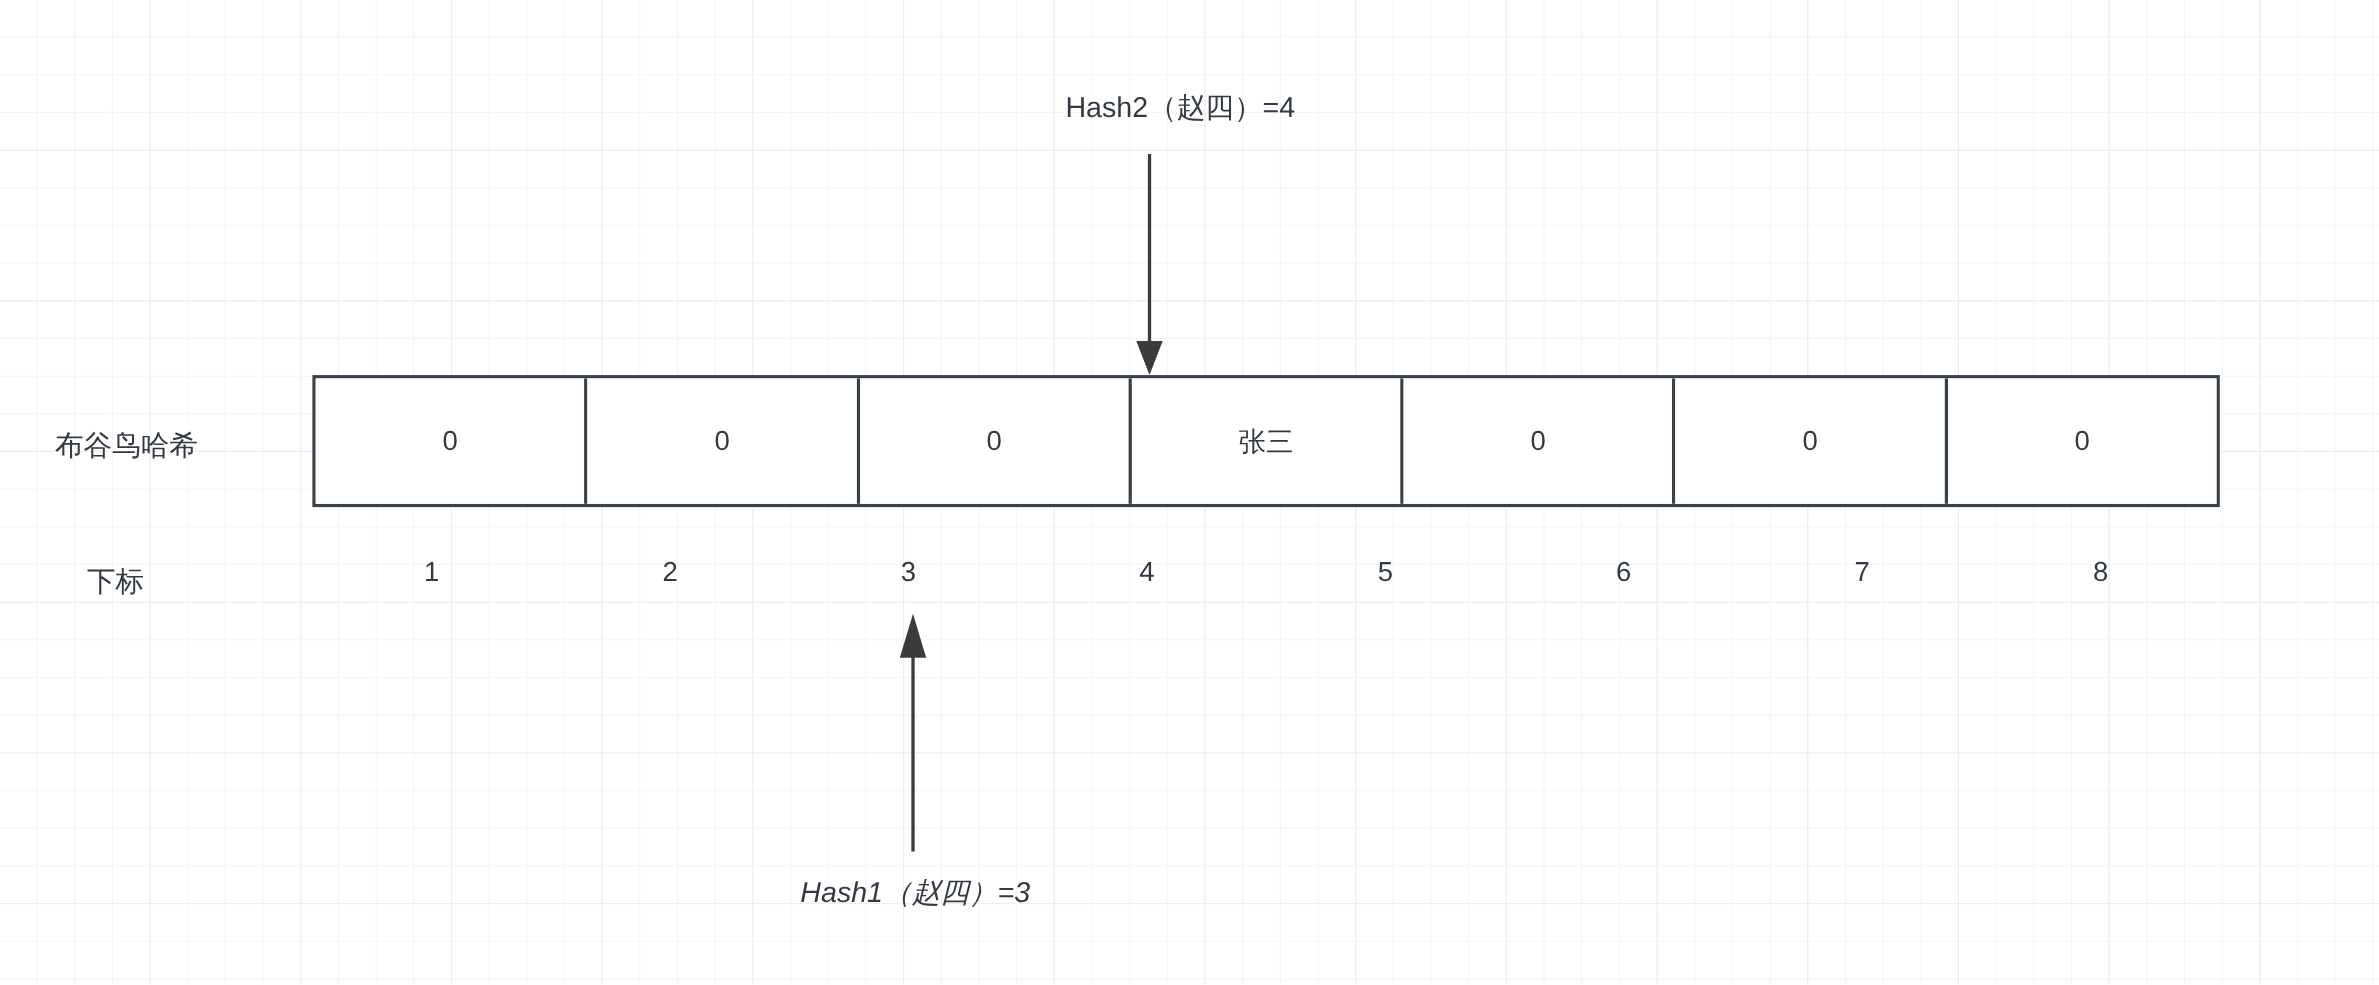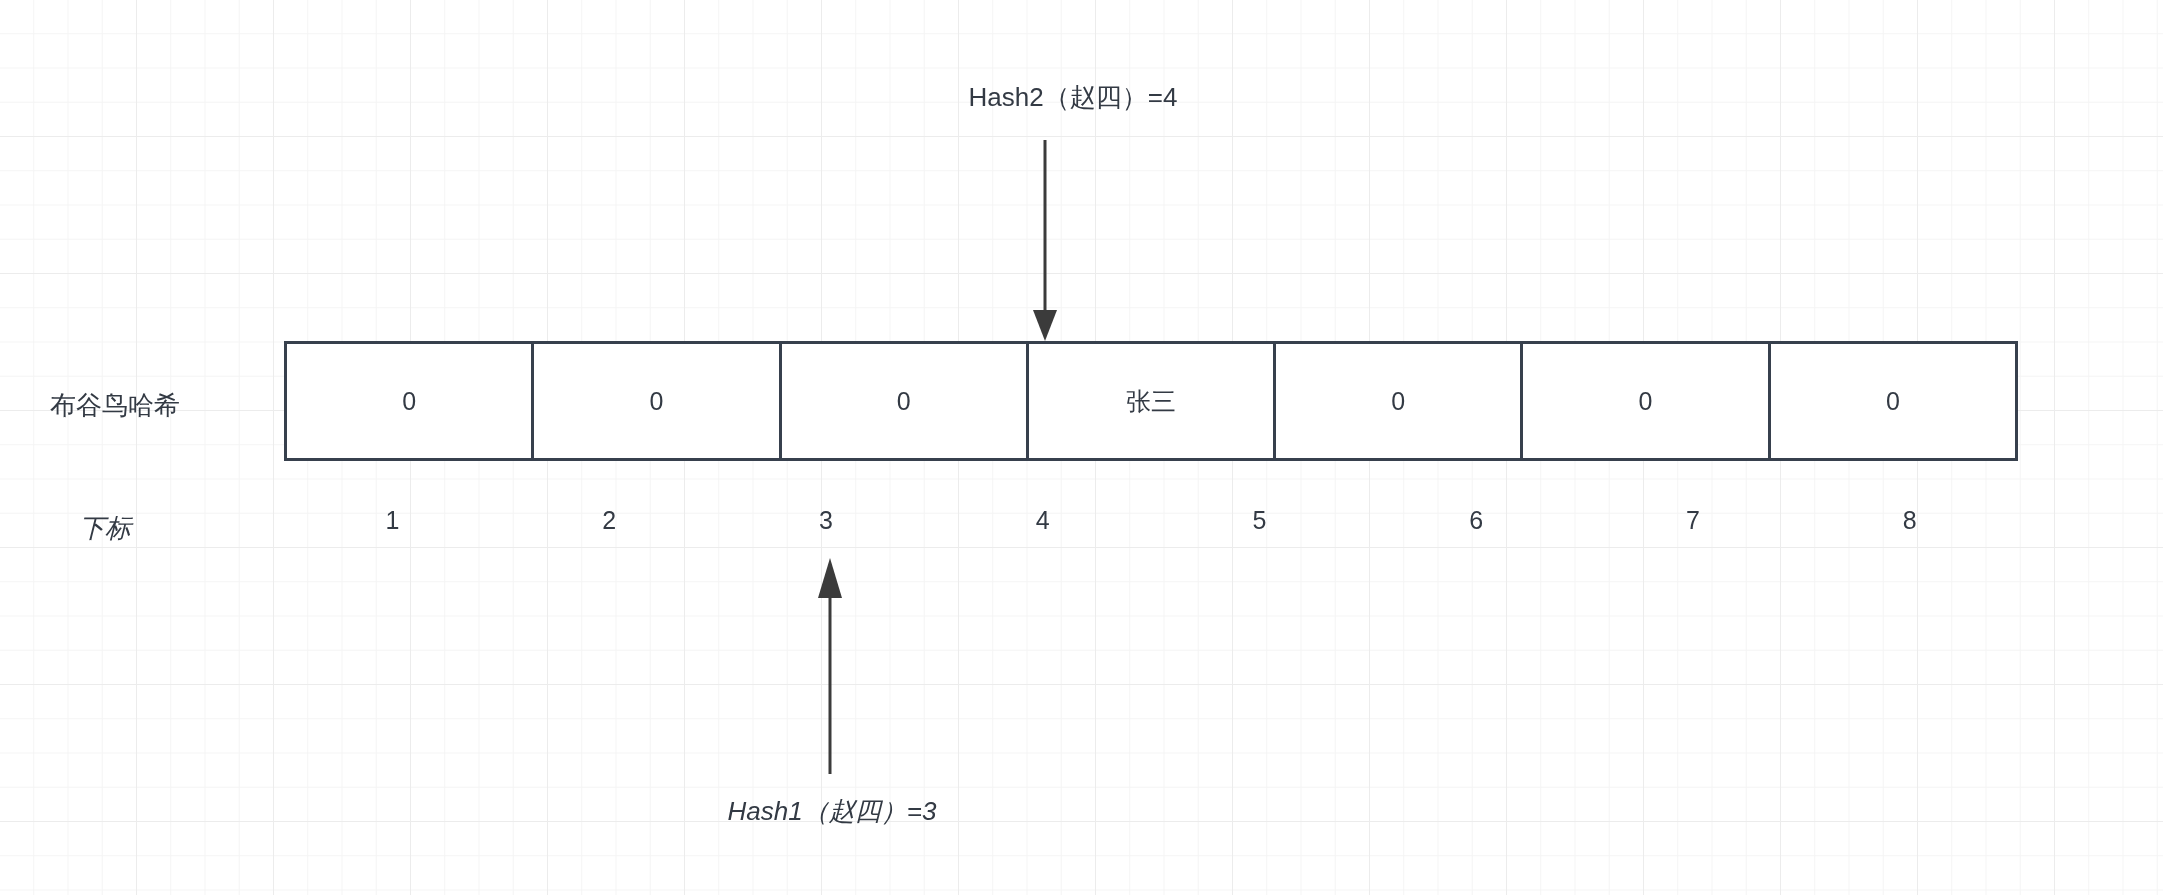--- a/index.html
+++ b/index.html
@@ -39,21 +39,20 @@
     white-space: nowrap;
   }
   #label-array {
     left: 50px;
     top: 392px;
     text-align: center;
   }
   #label-index {
     left: 79px;
     top: 515px;
-    font-style: italic;
   }
 
   
   #array-table {
     position: absolute;
     left: 284px;
     top: 341px;
     width: 1734px;
     height: 120px;
     display: flex;

